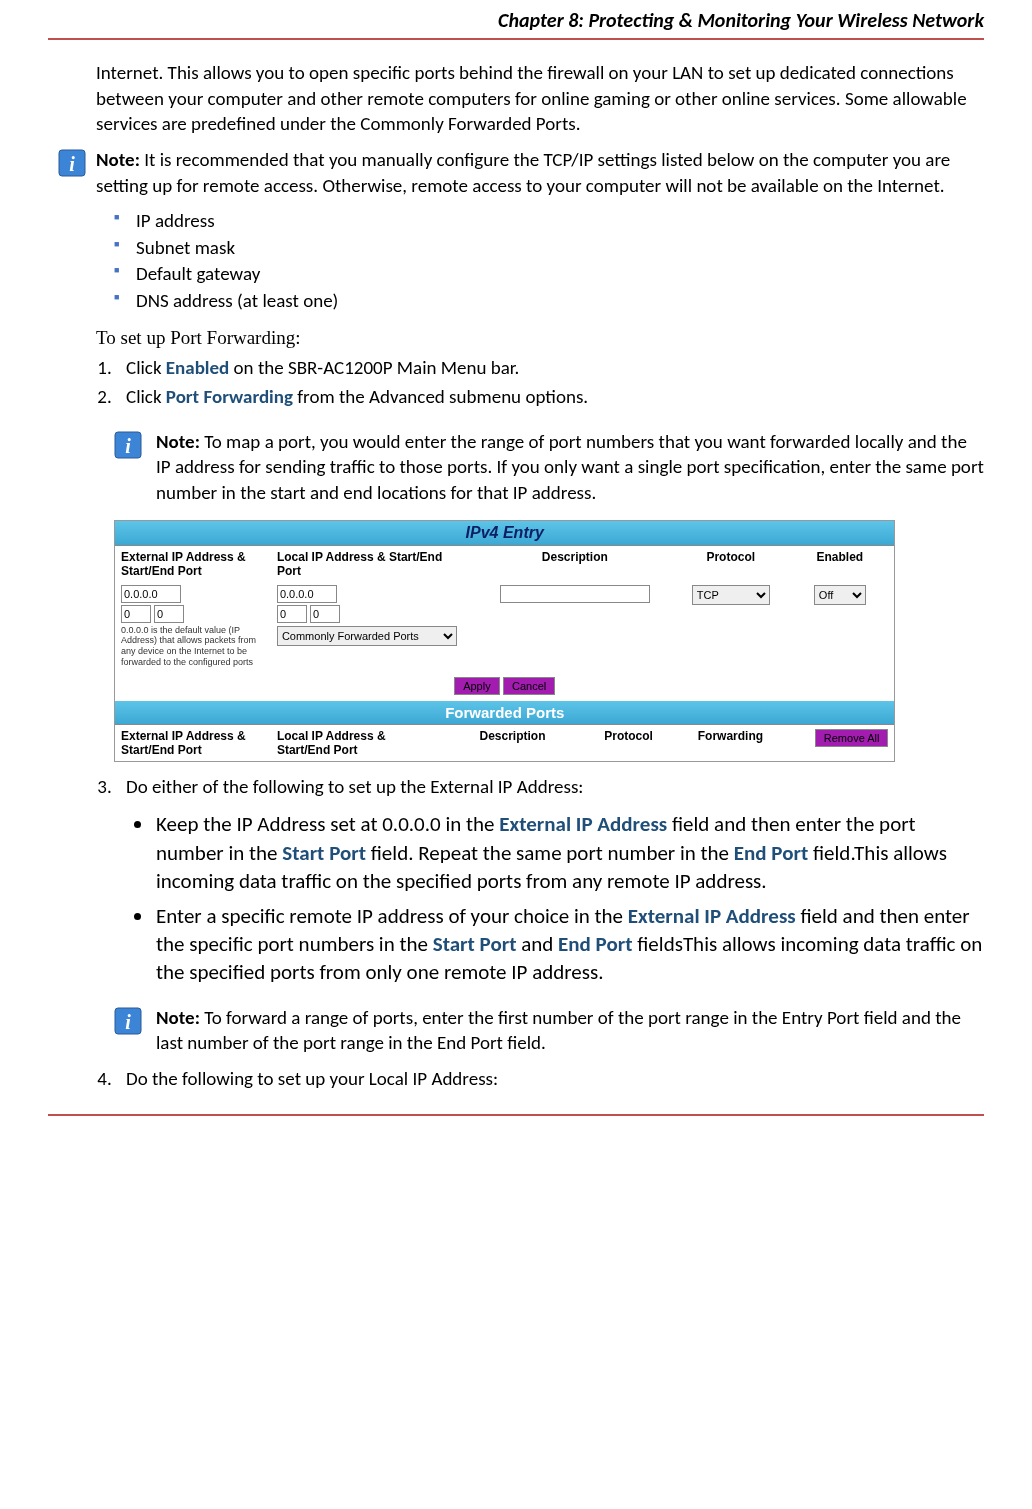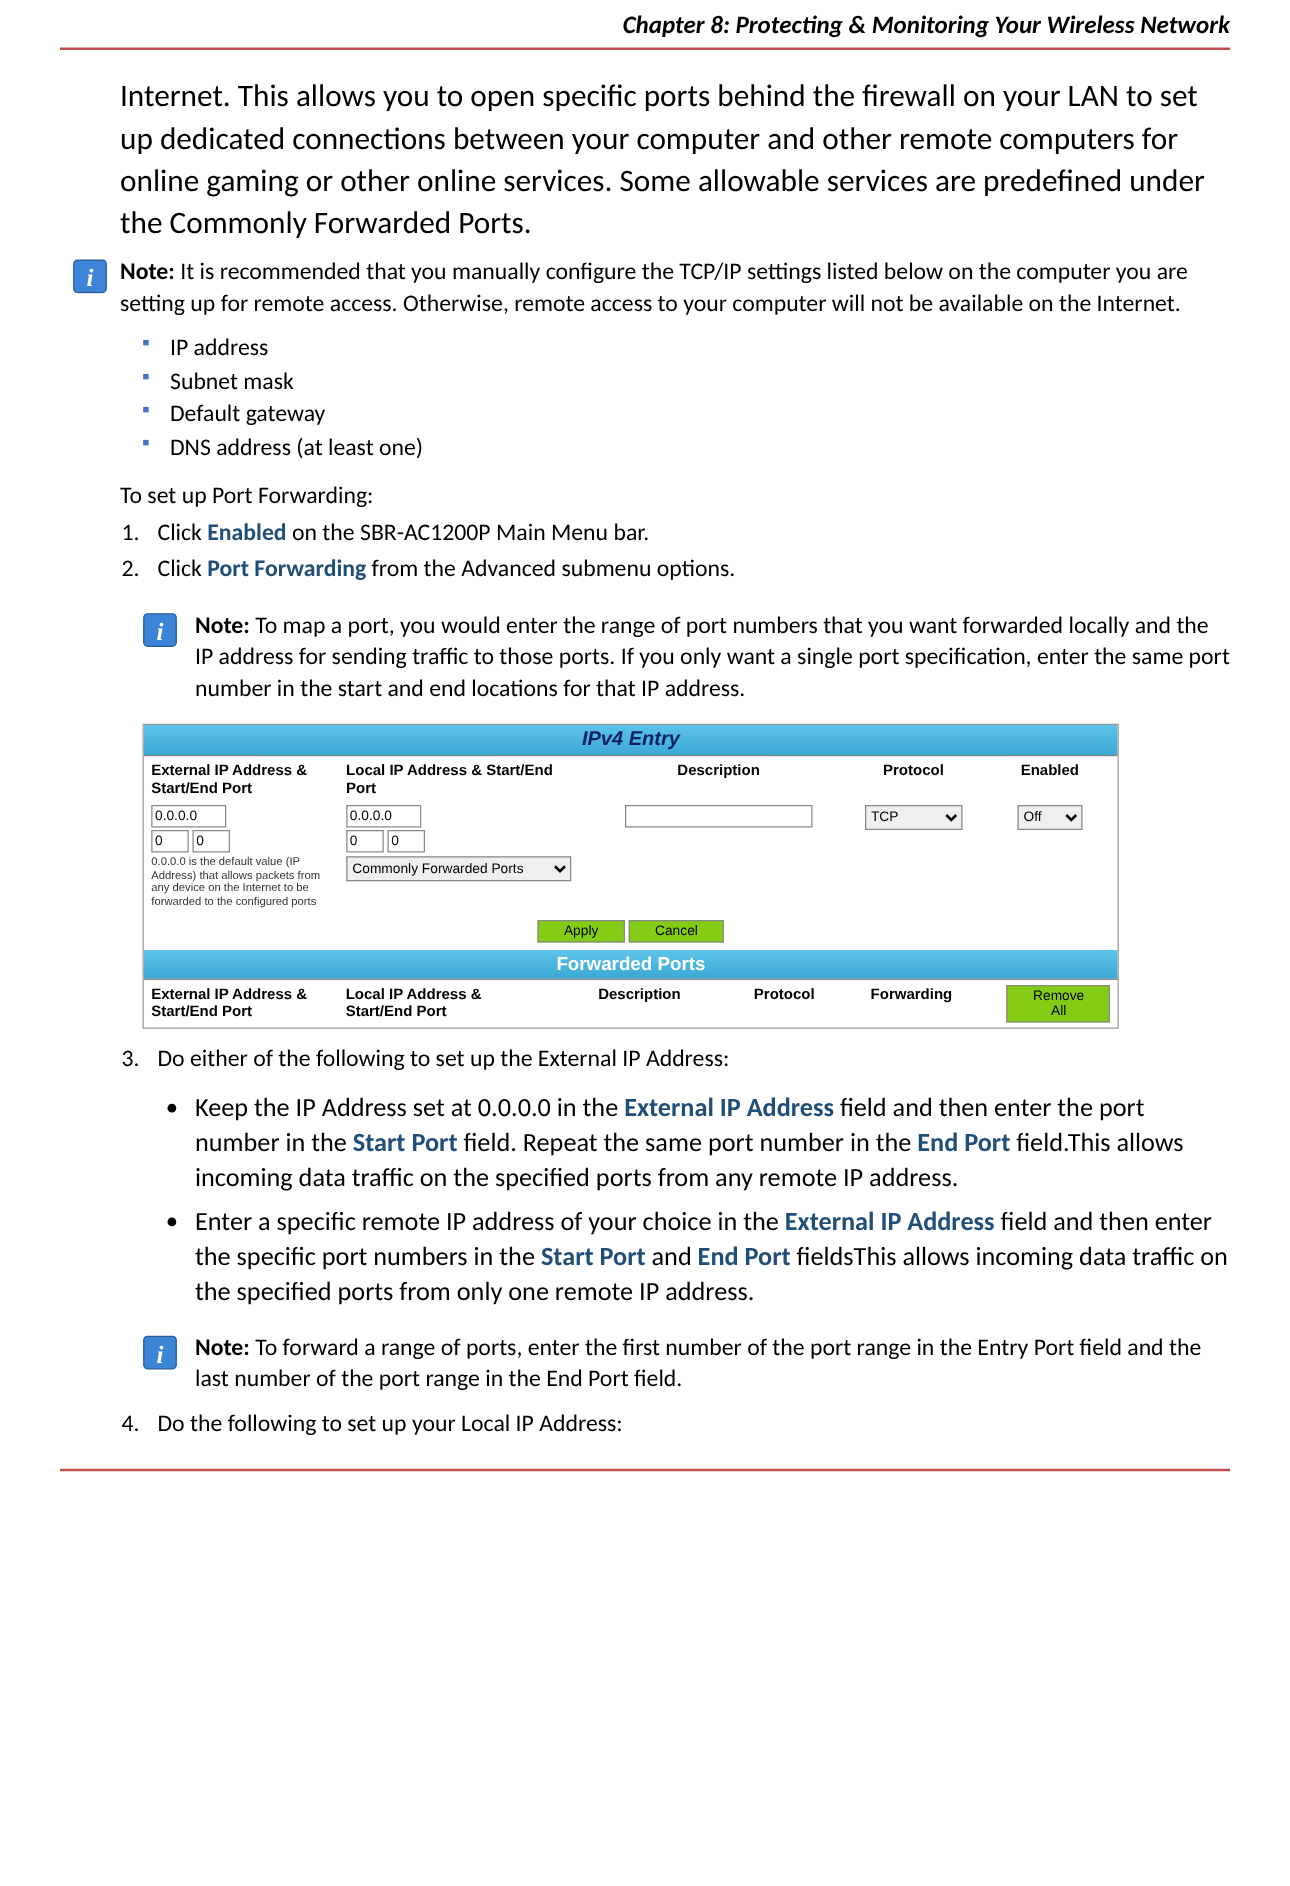--- a/index.html
+++ b/index.html
@@ -26,21 +26,21 @@
   hr.header-rule {
     border: none;
     border-top: 2px solid #c0504d;
     margin: 0 0 20px 0;
   }
   .content {
     padding-left: 48px;
     padding-right: 0;
   }
   .body-text {
-    font-size: 25px;
+    font-size: 19px;
     line-height: 1.35;
     margin: 0 0 10px 0;
   }
   .info-icon {
     display: inline-block;
     width: 28px;
     height: 28px;
     vertical-align: top;
     margin-right: 6px;
   }
@@ -129,38 +129,38 @@
     background: #fff;
   }
   .sc-select {
     height: 20px;
     border: 1px solid #888;
     font-size: 11px;
     background: #efefef;
   }
   .sc-btn {
     border: 1px solid #888;
-    background: #84cc16;
+    background: #a21caf;
     font-size: 11px;
-    padding: 2px 20px;
+    padding: 2px 8px;
   }
   .hint-text { font-size: 9px; color: #333; line-height: 1.2; display: block; margin-top: 2px; }
   .btn-row { text-align: center; padding: 6px 0; }
   ul.bullet-list {
     list-style: disc;
     padding-left: 58px;
     margin: 6px 0 10px 0;
   }
   ul.bullet-list li {
     font-size: 21px;
     line-height: 1.35;
     margin-bottom: 6px;
     padding-left: 2px;
   }
-  .sub-heading { font-size: 19px; margin: 12px 0 4px 0; }
+  .sub-heading { font-size: 19px; margin: 12px 0 4px 0; font-family: Liberation Serif, serif; }
   hr.footer-rule {
     border: none;
     border-top: 2px solid #c0504d;
     margin: 22px 0 4px 0;
   }
   .footer {
     display: flex;
     justify-content: space-between;
     font-style: italic;
     font-size: 16px;

